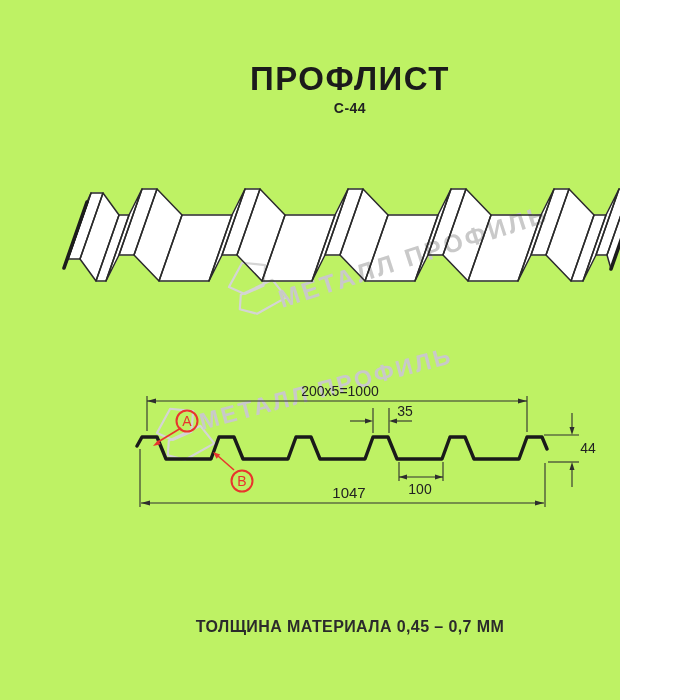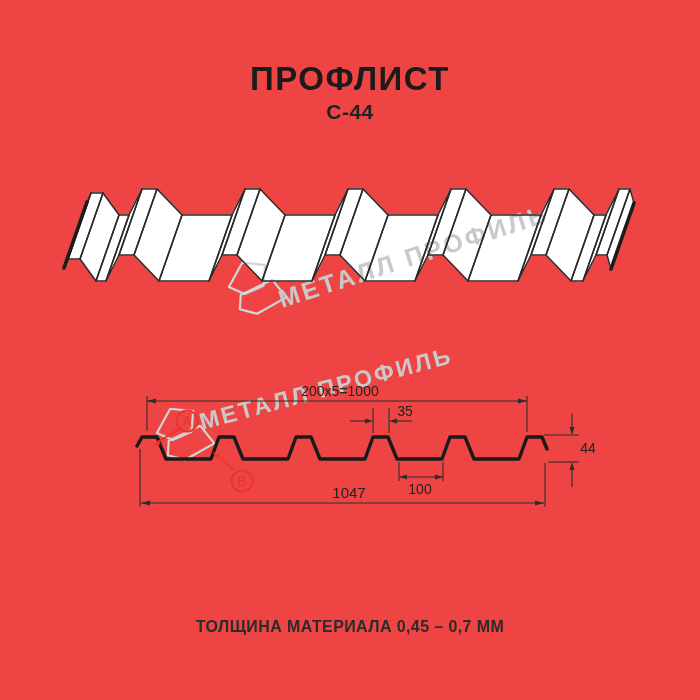--- a/index.html
+++ b/index.html
@@ -1,21 +1,21 @@
 <!DOCTYPE html>
 <html><head>
 <meta charset="utf-8">
 <style>
   html,body{margin:0;padding:0;background:#ffffff;}
-  .page{position:relative;width:700px;height:700px;background:#ef4444;overflow:hidden;
+  .page{position:relative;width:620px;height:700px;background:#bef264;overflow:hidden;
         font-family:"Liberation Sans","DejaVu Sans",sans-serif;}
   .title{position:absolute;top:60px;left:0;width:700px;text-align:center;
          font-size:33px;font-weight:bold;letter-spacing:1.5px;color:#1b1b1b;}
   .subtitle{position:absolute;top:100px;left:0;width:700px;text-align:center;
-            font-size:21px;font-weight:bold;letter-spacing:0.5px;color:#222;}
+            font-size:14px;font-weight:bold;letter-spacing:0.5px;color:#222;}
   .footer-note{position:absolute;top:618px;left:0;width:700px;text-align:center;
                font-size:16px;font-weight:bold;letter-spacing:0.4px;color:#2b2b2b;}
   svg{position:absolute;left:0;top:0;}
   svg text.dim{font-family:"Liberation Sans","DejaVu Sans",sans-serif;font-size:14px;fill:#222;}
   svg text.dim-big{font-size:15px;}
   svg text.marker{font-family:"Liberation Sans","DejaVu Sans",sans-serif;font-size:14px;}
   svg text.wm{font-family:"Liberation Sans","DejaVu Sans",sans-serif;font-weight:bold;}
 </style>
 </head>
 <body>

